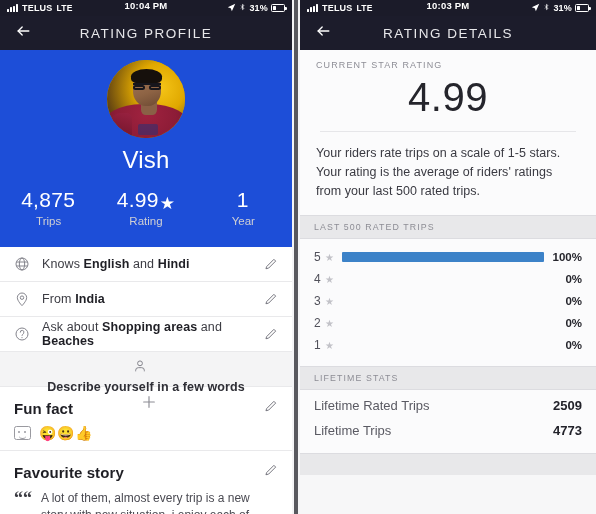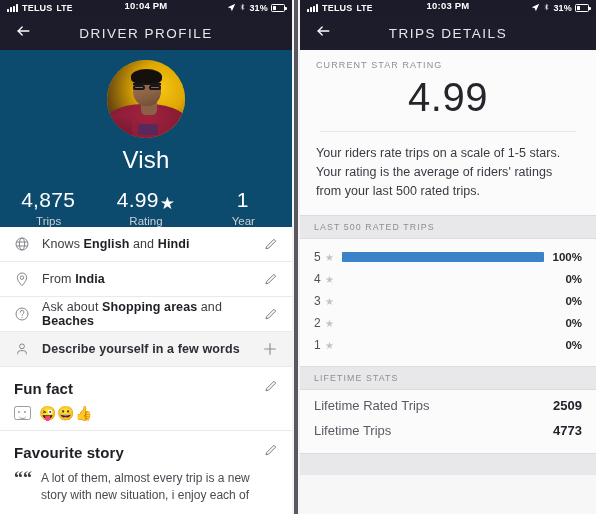--- a/index.html
+++ b/index.html
@@ -56,21 +56,21 @@
     position:relative;
   }
   .nav-back{ width:46px; display:flex; align-items:center; justify-content:center; cursor:pointer; }
   .nav-title{
     position:absolute; left:0; right:0; text-align:center;
     color:#e7e7ea; font-size:13.5px; letter-spacing:1.5px; font-weight:400;
     pointer-events:none;
   }
 
   
-  .hero{ background:#0c4a6e; padding-top:10px; padding-bottom:0; }
+  .hero{ background:#1d4ed8; padding-top:10px; padding-bottom:20px; }
   .avatar-wrap{ display:flex; justify-content:center; }
   .avatar{
     width:78px; height:78px; border-radius:50%; overflow:hidden;
     background:#d6a400; position:relative;
   }
   .avatar .bg{
     position:absolute; inset:0;
     background:radial-gradient(circle at 68% 36%, #f5c518 0%, #e0a800 34%, #6b4a10 72%, #241708 100%);
   }
   .avatar .shoulder{
@@ -122,21 +122,21 @@
   }
   .stat-star{ font-size:17px; line-height:1; }
   .stat-label{ color:#cfcfd3; font-size:11.5px; margin-top:3px; font-weight:400; }
 
   
   .info-list{ background:#ffffff; }
   .info-row{
     height:35px; display:flex; align-items:center; padding:0 14px;
     border-bottom:1px solid #e9e9eb; cursor:pointer; background:#fff;
   }
-  .info-row.shaded{ background:#f4f4f5; }
+  .info-row.shaded{ background:#f4f4f5;flex-direction:column; }
   .info-icon{ width:28px; flex:0 0 28px; display:flex; align-items:center; }
   .info-text{ flex:1; font-size:12.5px; color:#3c3c43; letter-spacing:.1px; }
   .info-text b{ font-weight:700; color:#1f1f25; }
   .info-text.placeholder{ font-weight:700; color:#2e2e35; }
   .info-action{ width:22px; display:flex; align-items:center; justify-content:flex-end; }
 
   
   .block{ background:#fff; padding:12px 14px 10px; border-bottom:1px solid #e9e9eb; }
   .block-head{ display:flex; align-items:center; }
   .block-title{ flex:1; font-size:15px; font-weight:700; color:#1f1f25; letter-spacing:.1px; }
@@ -235,21 +235,21 @@
 
     <div class="navbar">
       <div class="nav-back">
         <span>
           <svg width="19" height="16" viewBox="0 0 24 24" fill="none" stroke="#ffffff" stroke-width="2" stroke-linecap="round" stroke-linejoin="round">
               <path d="M20 12H4"></path>
               <path d="M10 6l-6 6 6 6"></path>
             </svg>
         </span>
       </div>
-      <div class="nav-title">DRIVER PROFILE</div>
+      <div class="nav-title">RATING PROFILE</div>
     </div>
 
     <div class="hero">
       <div class="avatar-wrap">
         <div class="avatar">
           <div class="bg"></div>
           <div class="shoulder"></div>
           <div class="arm"></div>
           <div class="tee-print"></div>
           <div class="neck"></div>
@@ -417,21 +417,21 @@
 
     <div class="navbar">
       <div class="nav-back">
         <span>
           <svg width="19" height="16" viewBox="0 0 24 24" fill="none" stroke="#ffffff" stroke-width="2" stroke-linecap="round" stroke-linejoin="round">
               <path d="M20 12H4"></path>
               <path d="M10 6l-6 6 6 6"></path>
             </svg>
         </span>
       </div>
-      <div class="nav-title">TRIPS DETAILS</div>
+      <div class="nav-title">RATING DETAILS</div>
     </div>
 
     <div class="r-card">
       <div class="r-caption">CURRENT STAR RATING</div>
       <div class="r-big">4.99</div>
       <div class="r-rule"></div>
       <div class="r-desc">Your riders rate trips on a scale of 1-5 stars. Your rating is the average of riders' ratings from your last 500 rated trips.</div>
     </div>
 
     <div class="sect-head">LAST 500 RATED TRIPS</div>

